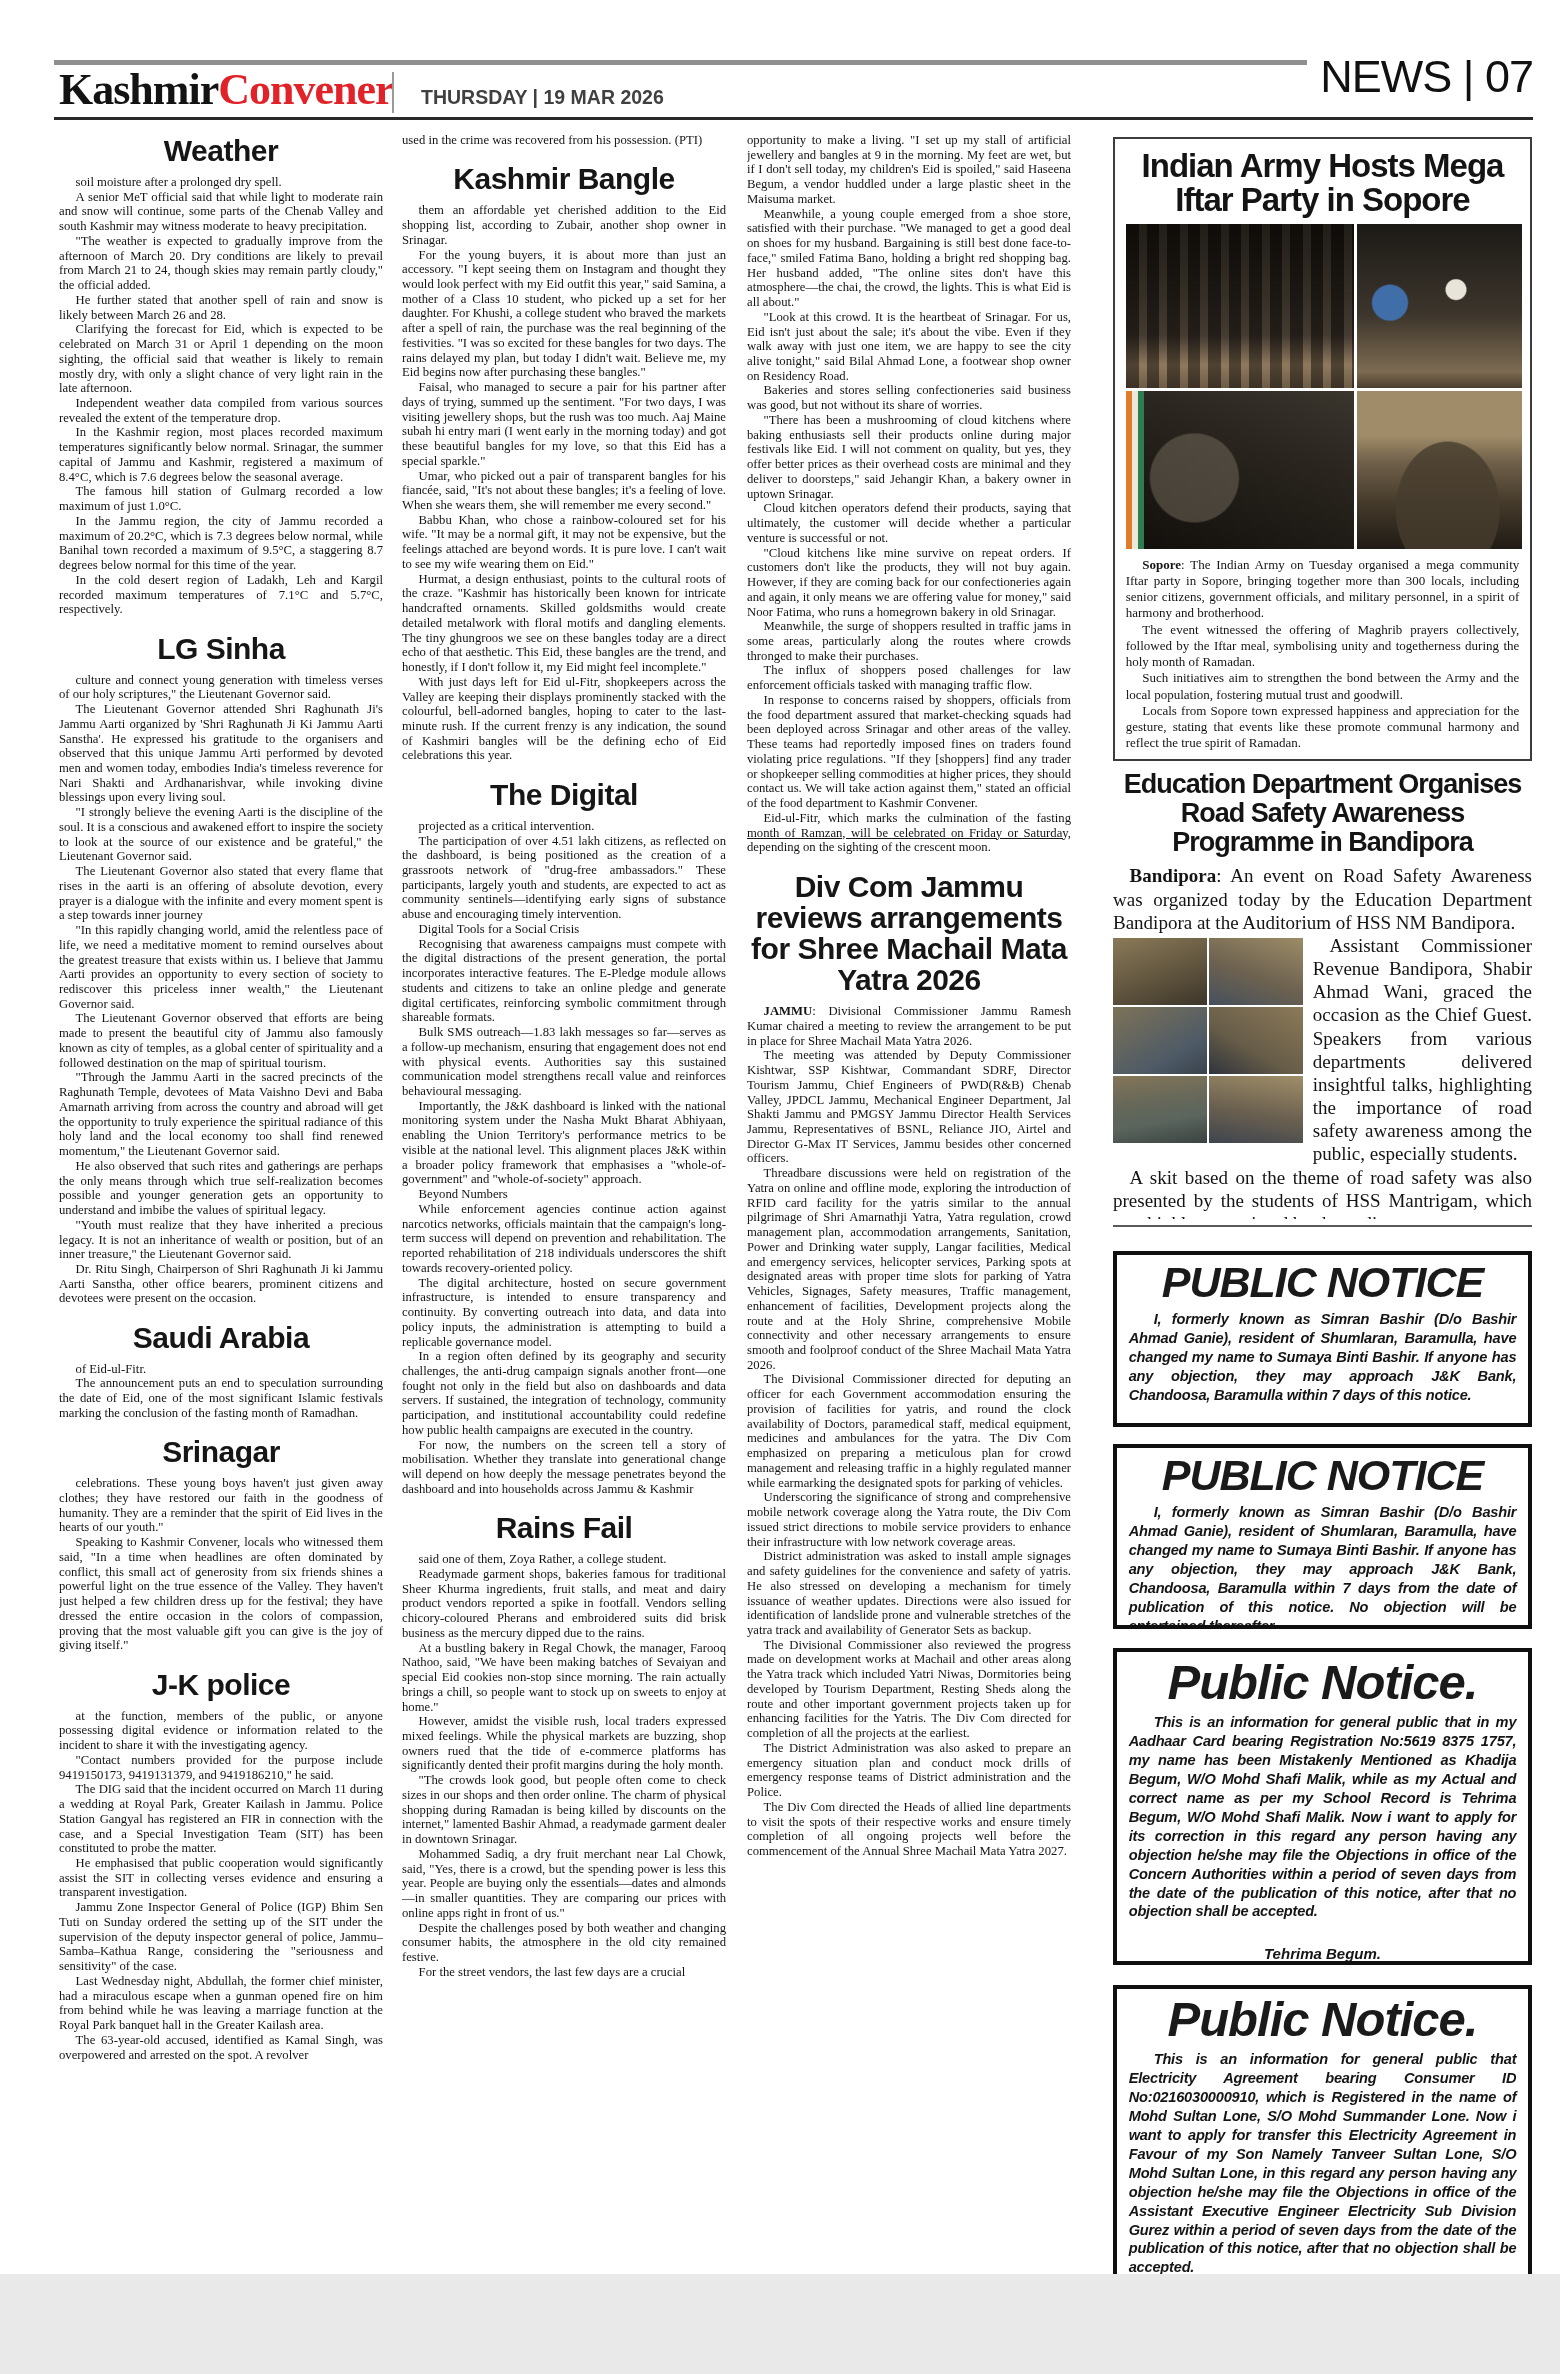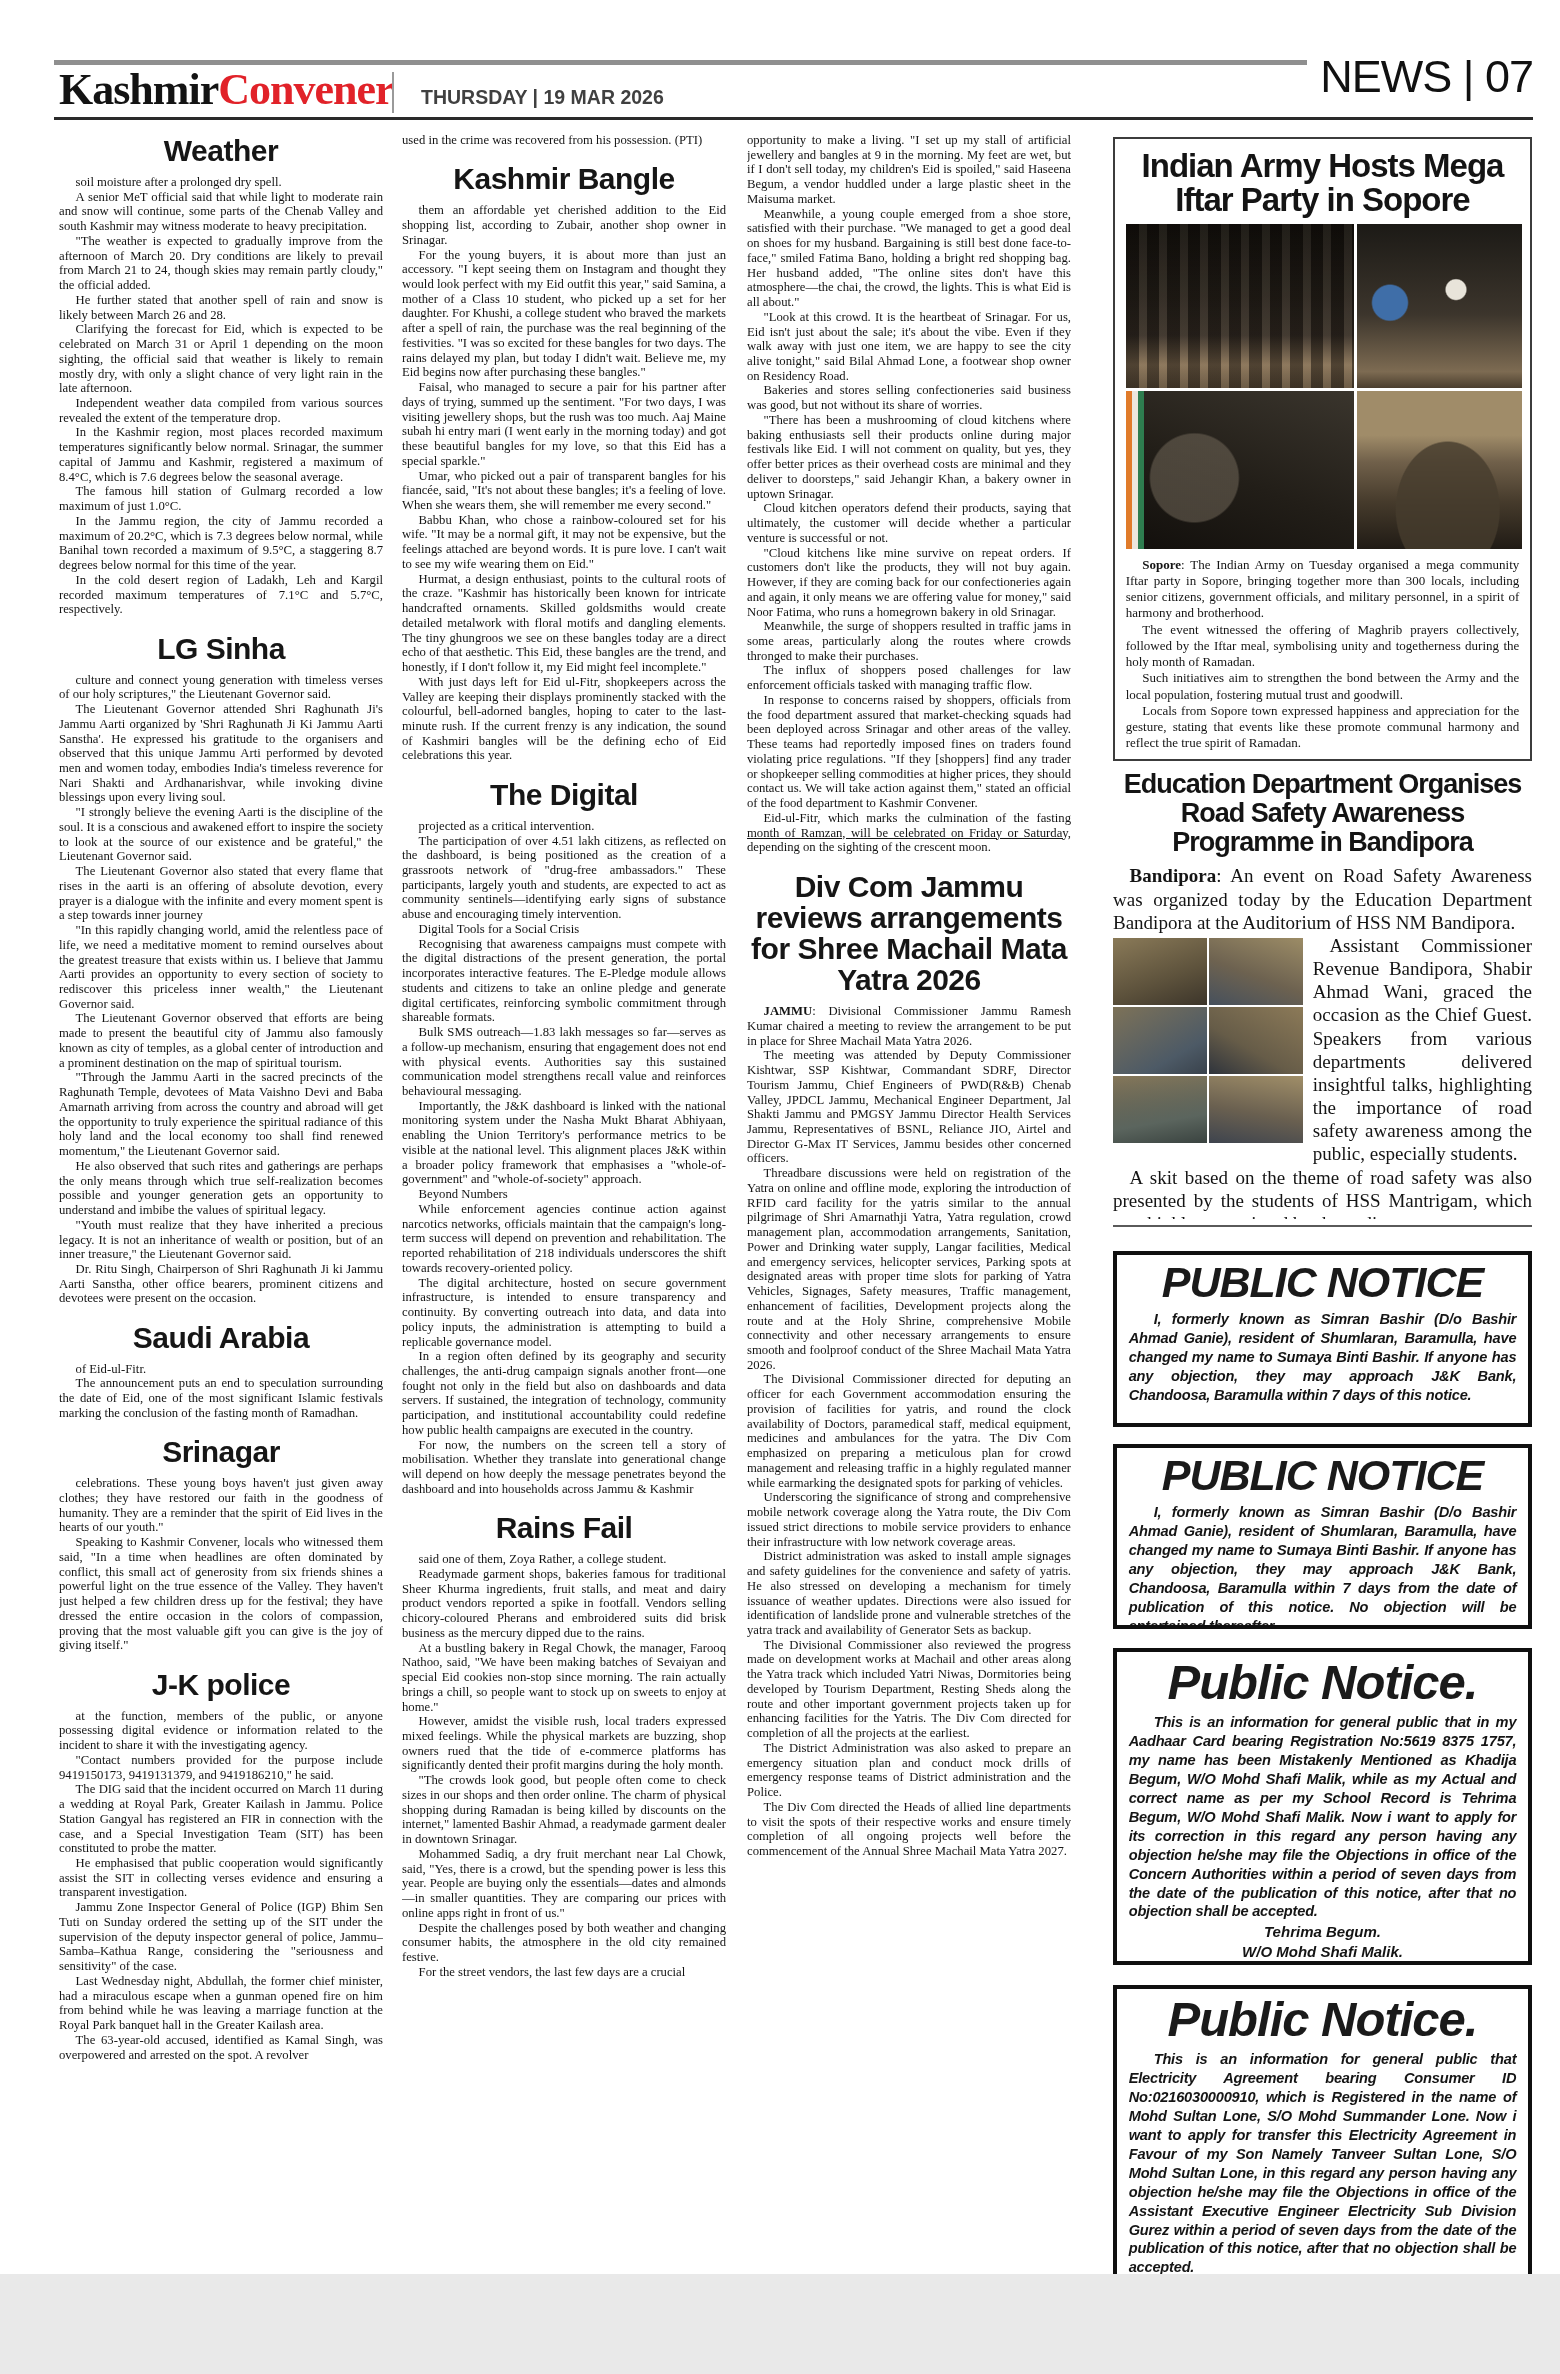--- a/index.html
+++ b/index.html
@@ -60,21 +60,21 @@
   
   .notice{position:absolute;left:1113px;width:419px;border:4.9px solid #0f0f0f;box-sizing:border-box;
           padding:3.9px 11.7px;background:#fff;overflow:hidden;}
   .n1{top:1251px;height:176px;} .n2{top:1444px;height:185px;} .n3{top:1648px;height:317px;} .n4{top:1985px;height:302px;}
   .notice-title{font-family:"Liberation Sans",sans-serif;font-style:italic;font-weight:700;text-align:center;
                 letter-spacing:-1px;color:#1a1a1a;margin:2px 0 5.9px 0;line-height:1.0;}
   .n1 .notice-title,.n2 .notice-title{font-size:43px;}
   .n3 .notice-title,.n4 .notice-title{font-size:49px;}
   .notice-body{font-family:"Liberation Sans",sans-serif;font-weight:700;font-style:italic;font-size:14.6px;
                line-height:1.3;text-align:justify;text-indent:25px;margin:2px 0 0 0;color:#151515;letter-spacing:-0.2px;}
-  .sig{margin-top:1px;}
+  .sig{margin-top:23px;}
   .sig-line{font-family:"Liberation Sans",sans-serif;font-weight:700;font-style:italic;font-size:15px;
             line-height:1.3;text-align:center;color:#151515;}
   .bottom-rule{position:absolute;left:59px;top:2307px;width:1441px;height:8.8px;background:#151515;}
   u{text-decoration:underline;}
 </style>
 </head>
 <body>
 
 <div class="page">
 
@@ -98,21 +98,21 @@
       <p class="para">In the Kashmir region, most places recorded maximum temperatures significantly below normal. Srinagar, the summer capital of Jammu and Kashmir, registered a maximum of 8.4°C, which is 7.6 degrees below the seasonal average.</p>
       <p class="para">The famous hill station of Gulmarg recorded a low maximum of just 1.0°C.</p>
       <p class="para">In the Jammu region, the city of Jammu recorded a maximum of 20.2°C, which is 7.3 degrees below normal, while Banihal town recorded a maximum of 9.5°C, a staggering 8.7 degrees below normal for this time of the year.</p>
       <p class="para">In the cold desert region of Ladakh, Leh and Kargil recorded maximum temperatures of 7.1°C and 5.7°C, respectively.</p>
       <h2 class="headline">LG Sinha</h2>
       <p class="para">culture and connect young generation with timeless verses of our holy scriptures," the Lieutenant Governor said.</p>
       <p class="para">The Lieutenant Governor attended Shri Raghunath Ji's Jammu Aarti organized by 'Shri Raghunath Ji Ki Jammu Aarti Sanstha'. He expressed his gratitude to the organisers and observed that this unique Jammu Arti performed by devoted men and women today, embodies India's timeless reverence for Nari Shakti and Ardhanarishvar, while invoking divine blessings upon every living soul.</p>
       <p class="para">"I strongly believe the evening Aarti is the discipline of the soul. It is a conscious and awakened effort to inspire the society to look at the source of our existence and be grateful," the Lieutenant Governor said.</p>
       <p class="para">The Lieutenant Governor also stated that every flame that rises in the aarti is an offering of absolute devotion, every prayer is a dialogue with the infinite and every moment spent is a step towards inner journey</p>
       <p class="para">"In this rapidly changing world, amid the relentless pace of life, we need a meditative moment to remind ourselves about the greatest treasure that exists within us. I believe that Jammu Aarti provides an opportunity to every section of society to rediscover this priceless inner wealth," the Lieutenant Governor said.</p>
-      <p class="para">The Lieutenant Governor observed that efforts are being made to present the beautiful city of Jammu also famously known as city of temples, as a global center of introduction and a prominent destination on the map of spiritual tourism.</p>
+      <p class="para">The Lieutenant Governor observed that efforts are being made to present the beautiful city of Jammu also famously known as city of temples, as a global center of spirituality and a followed destination on the map of spiritual tourism.</p>
       <p class="para">"Through the Jammu Aarti in the sacred precincts of the Raghunath Temple, devotees of Mata Vaishno Devi and Baba Amarnath arriving from across the country and abroad will get the opportunity to truly experience the spiritual radiance of this holy land and the local economy too shall find renewed momentum," the Lieutenant Governor said.</p>
       <p class="para">He also observed that such rites and gatherings are perhaps the only means through which true self-realization becomes possible and younger generation gets an opportunity to understand and imbibe the values of spiritual legacy.</p>
       <p class="para">"Youth must realize that they have inherited a precious legacy. It is not an inheritance of wealth or position, but of an inner treasure," the Lieutenant Governor said.</p>
       <p class="para">Dr. Ritu Singh, Chairperson of Shri Raghunath Ji ki Jammu Aarti Sanstha, other office bearers, prominent citizens and devotees were present on the occasion.</p>
       <h2 class="headline">Saudi Arabia</h2>
       <p class="para">of Eid-ul-Fitr.</p>
       <p class="para">The announcement puts an end to speculation surrounding the date of Eid, one of the most significant Islamic festivals marking the conclusion of the fasting month of Ramadhan.</p>
       <h2 class="headline">Srinagar</h2>
       <p class="para">celebrations. These young boys haven't just given away clothes; they have restored our faith in the goodness of humanity. They are a reminder that the spirit of Eid lives in the hearts of our youth."</p>
       <p class="para">Speaking to Kashmir Convener, locals who witnessed them said, "In a time when headlines are often dominated by conflict, this small act of generosity from six friends shines a powerful light on the true essence of the Valley. They haven't just helped a few children dress up for the festival; they have dressed the entire occasion in the colors of compassion, proving that the most valuable gift you can give is the joy of giving itself."</p>

